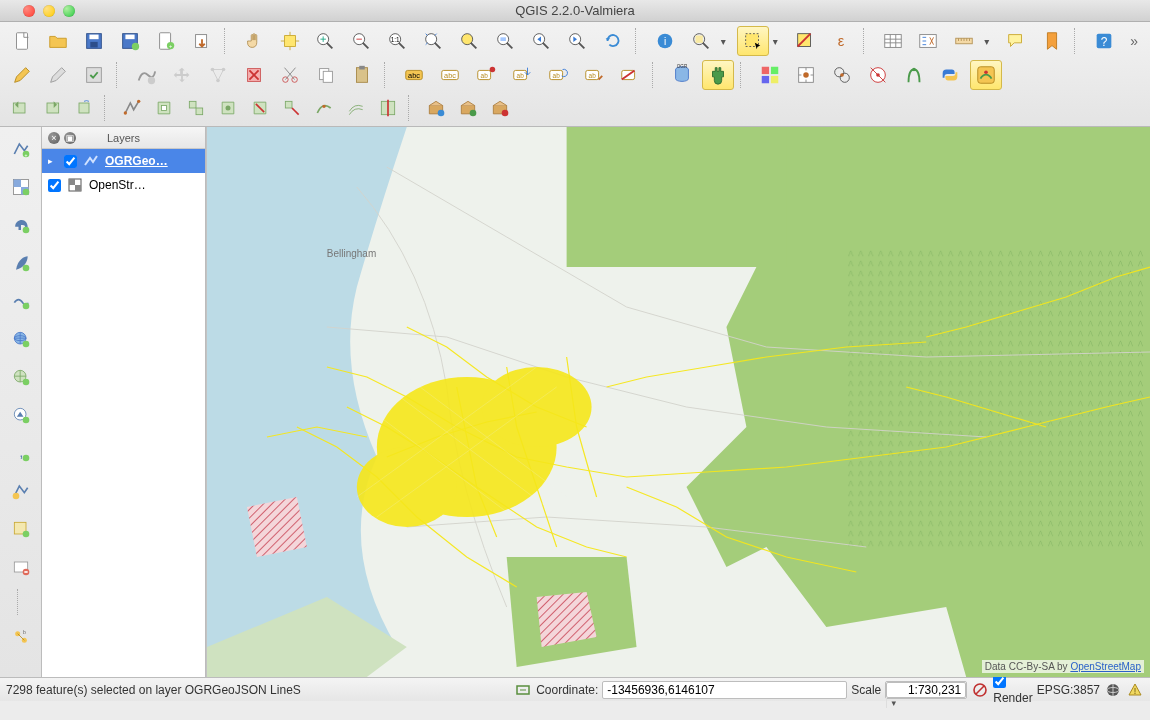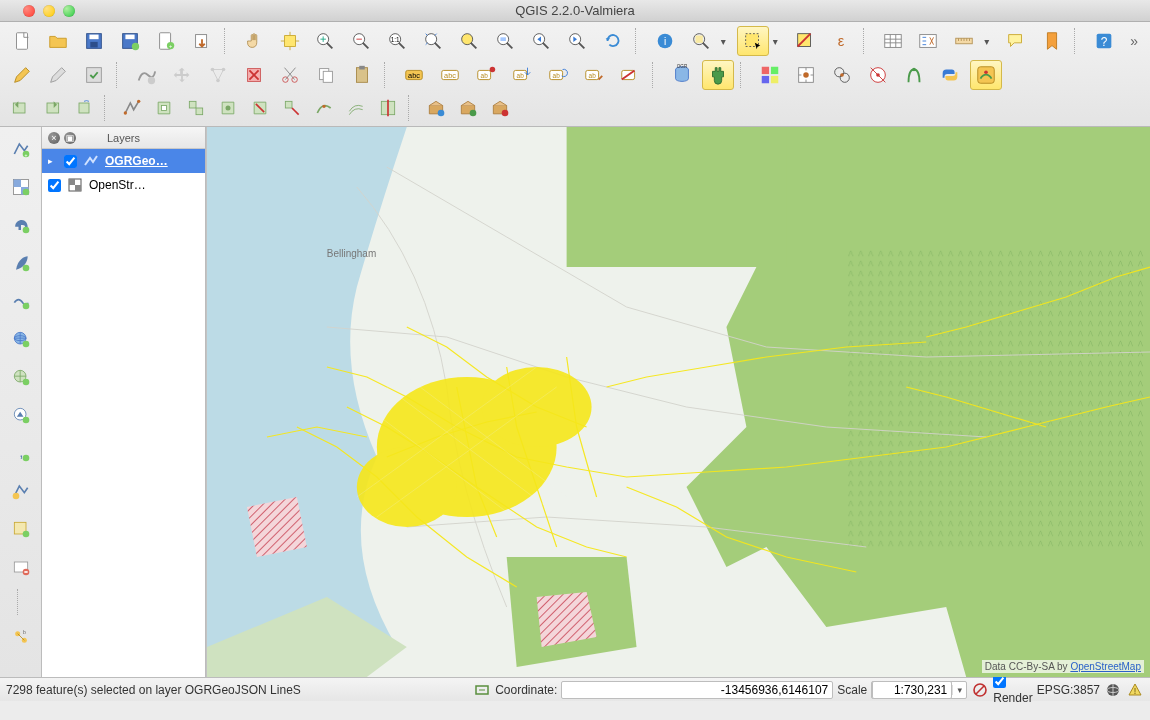--- a/index.html
+++ b/index.html
@@ -125,30 +125,30 @@
     border-top:1px solid #bcbcbc;
     display:flex; align-items:center;
     font-size:12px; color:#333;
     padding: 0 6px; gap:4px;
   }
   .statusbar .cell { display:flex; align-items:center; gap:4px; }
   .statusbar input[type=text] {
     height:18px; font-size:12px; padding:0 4px;
     border:1px solid #bdbdbd; background:#fff; border-radius:2px;
   }
-  .coord-field { width: 272px; text-align:right; }
+  .coord-field { width: 245px; text-align:left; }
   .scale-field { width: 80px; text-align:right; }
   .sicon { width:18px; height:18px; display:flex; align-items:center; justify-content:center; }
   .sicon svg{ width:16px; height:16px; }
   .statusbar .grow { flex:1; overflow:hidden; white-space:nowrap; text-overflow:ellipsis; }
 
   
   .combo {
-    display:flex; align-items:center;
-    border:1px solid #bdbdbd; height:18px; border-radius:2px; background:#fff;
+    display:flex; align-items:flex-start;
+    border:1px solid #bdbdbd; height:18px; border-radius:2px; background:#fff;flex-direction:column;
   }
   .combo input { border:none; outline:none; height:16px; }
   .combo .dd { width:14px; text-align:center; font-size:9px; color:#555; border-left:1px solid #ddd; }
 
   label.rb { display:flex; align-items:flex-start; gap:3px; font-size:12px;flex-direction:column; }
 
 </style>
 </head>
 <body>
 

